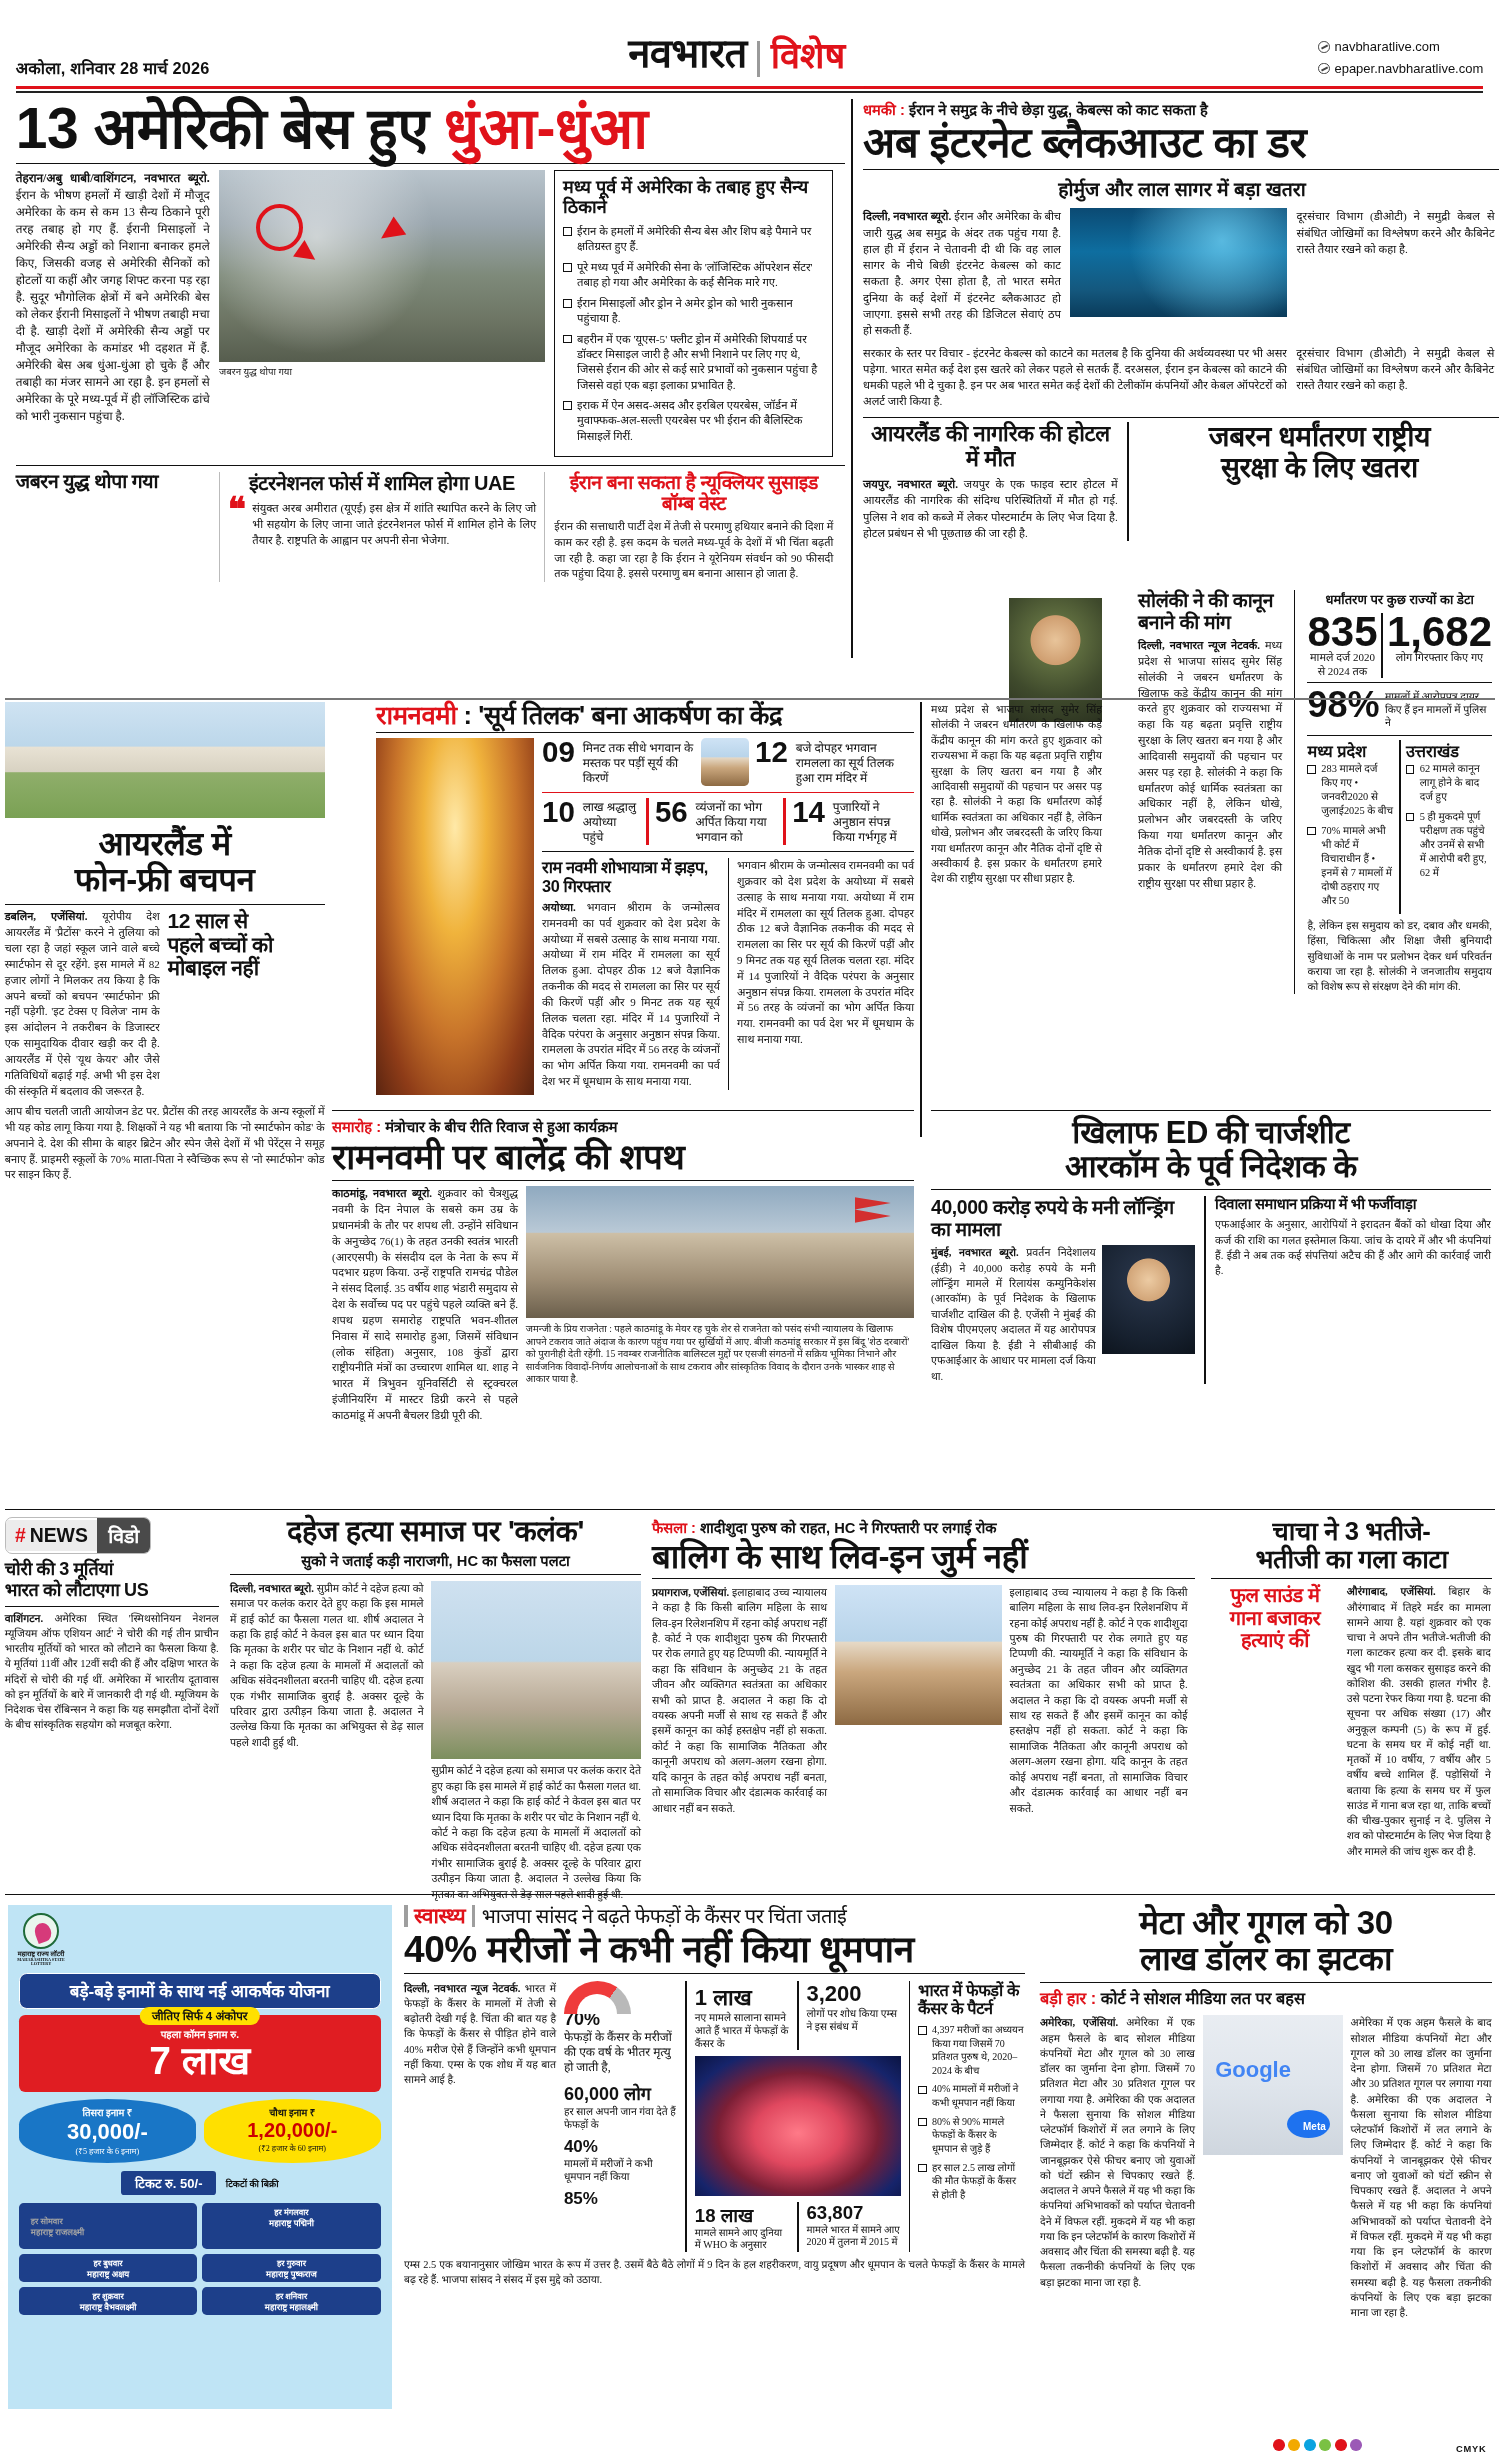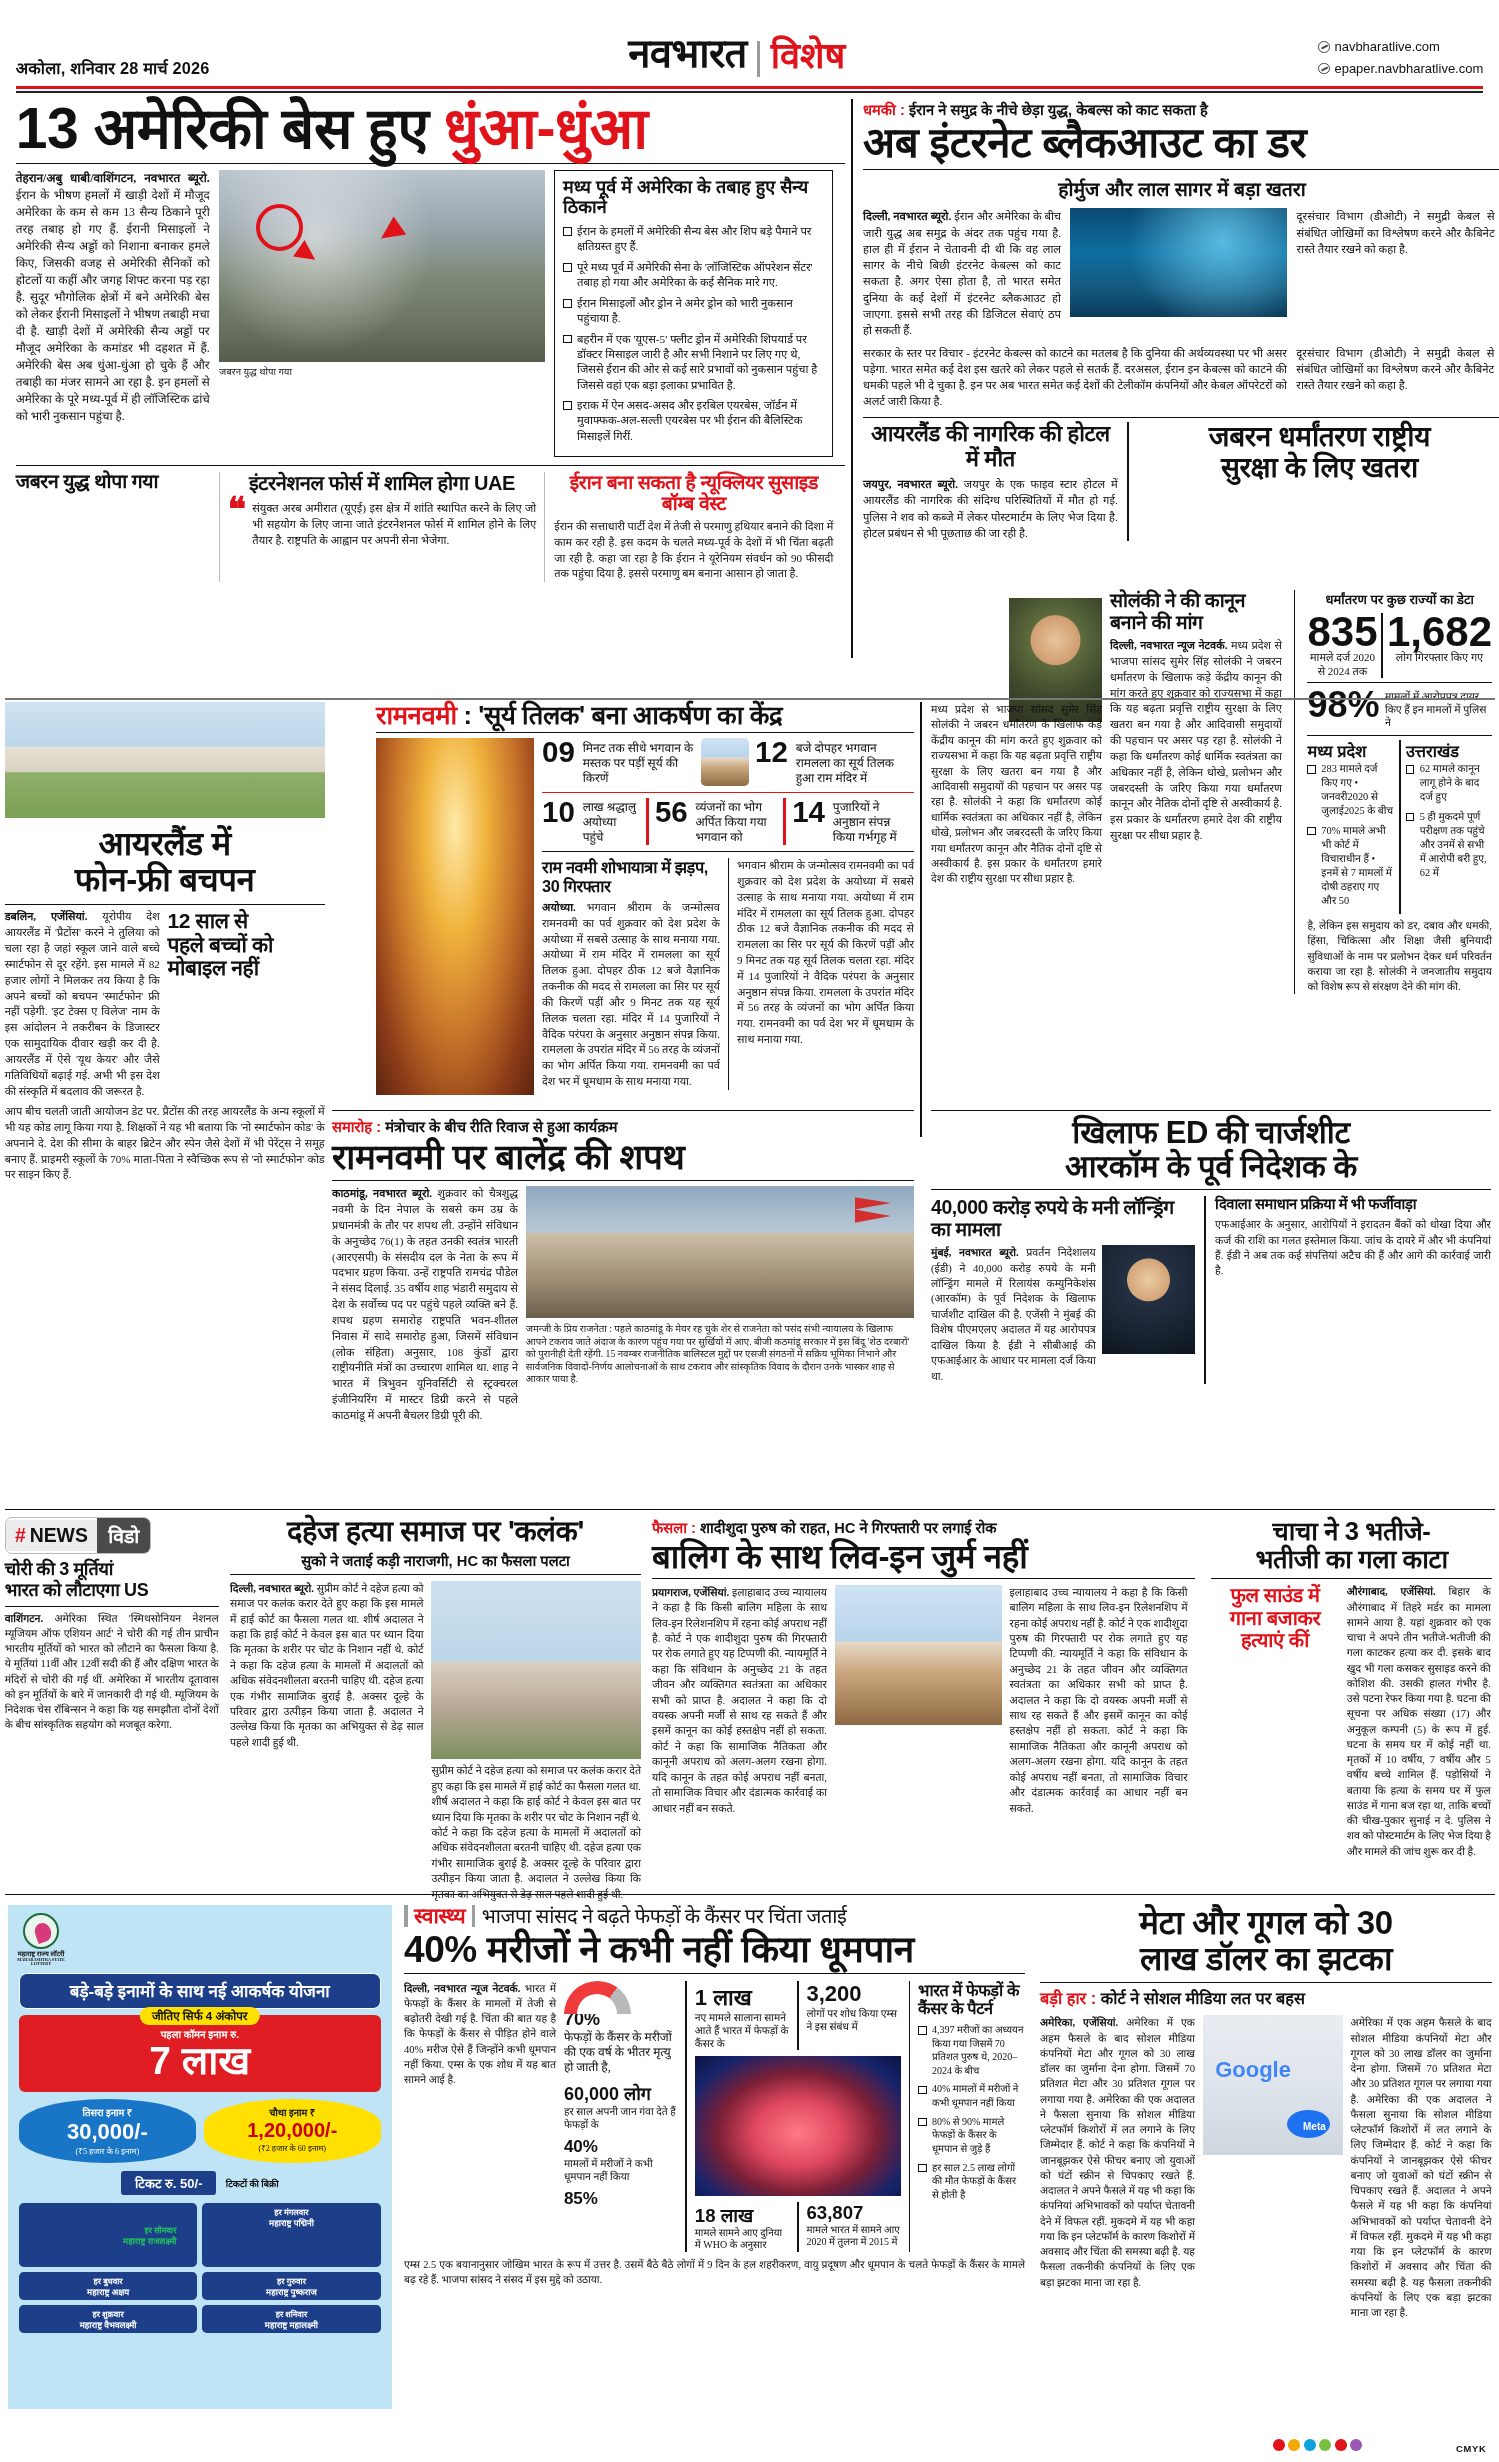--- a/index.html
+++ b/index.html
@@ -222,21 +222,21 @@
           <div class="h-main" style="font-size:28px;text-align:center;line-height:1.1;">
             <div>जबरन धर्मांतरण राष्ट्रीय</div>
             <div>सुरक्षा के लिए खतरा</div>
           </div>
         </div>
       </div>
     </div>
   </div>
 
   <div style="position:absolute; left:1110px; top:590px; width:382px;">
-    <div style="display:flex;gap:12px;">
+    <div style="display:flex;gap:12px;margin-left:28px;">
       <div style="width:178px;">
         <div class="h-main" style="font-size:19.4px;line-height:1.12;">सोलंकी ने की कानून बनाने की मांग</div>
         <div class="body-txt" style="font-size:11px;margin-top:4.7px;"><b class="dl">दिल्ली, नवभारत न्यूज नेटवर्क.</b> <span>मध्य प्रदेश से भाजपा सांसद सुमेर सिंह सोलंकी ने जबरन धर्मांतरण के खिलाफ कड़े केंद्रीय कानून की मांग करते हुए शुक्रवार को राज्यसभा में कहा कि यह बढ़ता प्रवृत्ति राष्ट्रीय सुरक्षा के लिए खतरा बन गया है और आदिवासी समुदायों की पहचान पर असर पड़ रहा है. सोलंकी ने कहा कि धर्मांतरण कोई धार्मिक स्वतंत्रता का अधिकार नहीं है, लेकिन धोखे, प्रलोभन और जबरदस्ती के जरिए किया गया धर्मांतरण कानून और नैतिक दोनों दृष्टि से अस्वीकार्य है. इस प्रकार के धर्मांतरण हमारे देश की राष्ट्रीय सुरक्षा पर सीधा प्रहार है.</span></div>
       </div>
       <div style="width:1.6px;background:#111;"></div>
       <div style="width:186px;">
         <div style="font-size:13px;font-weight:900;font-family:'Liberation Sans',sans-serif;text-align:center;">धर्मांतरण पर कुछ राज्यों का डेटा</div>
         <div style="display:flex;margin-top:4.7px;border-bottom:1.6px solid #111;padding-bottom:4.7px;">
           <div style="flex:1;text-align:center;">
             <div class="stat-big">835</div>
@@ -517,21 +517,21 @@
     </div>
 
     <div style="display:flex;align-items:center;justify-content:center;gap:9.3px;margin-top:7.8px;">
       <div style="background:#1d3f8a;color:#fff;padding:3.1px 14px;border-radius:3.1px;font-size:13px;font-weight:900;font-family:'Liberation Sans',sans-serif;">
         <span>टिकट रु.</span> <span>50/-</span>
       </div>
       <div style="font-size:9.3px;font-weight:700;">टिकटों की बिक्री</div>
     </div>
 
     <div style="display:grid;grid-template-columns:1fr 1fr;gap:4.7px;margin:7.8px 11px 0 11px;">
-      <div style="background:#1d3f8a;color:#22c55e;border-radius:4.7px;padding:21px;text-align:right;">
+      <div style="background:#1d3f8a;color:#a3a3a3;border-radius:4.7px;padding:12px;text-align:left;">
         <div style="font-size:8.1px;font-weight:700;">हर सोमवार</div>
         <div style="font-size:8.5px;font-weight:900;">महाराष्ट्र राजलक्ष्मी</div>
       </div>
       <div style="background:#1d3f8a;color:#fff;border-radius:4.7px;padding:3.1px;text-align:center;">
         <div style="font-size:8.1px;font-weight:700;">हर मंगलवार</div>
         <div style="font-size:8.5px;font-weight:900;">महाराष्ट्र पद्मिनी</div>
       </div>
       <div style="background:#1d3f8a;color:#fff;border-radius:4.7px;padding:3.1px;text-align:center;">
         <div style="font-size:8.1px;font-weight:700;">हर बुधवार</div>
         <div style="font-size:8.5px;font-weight:900;">महाराष्ट्र अक्षय</div>

